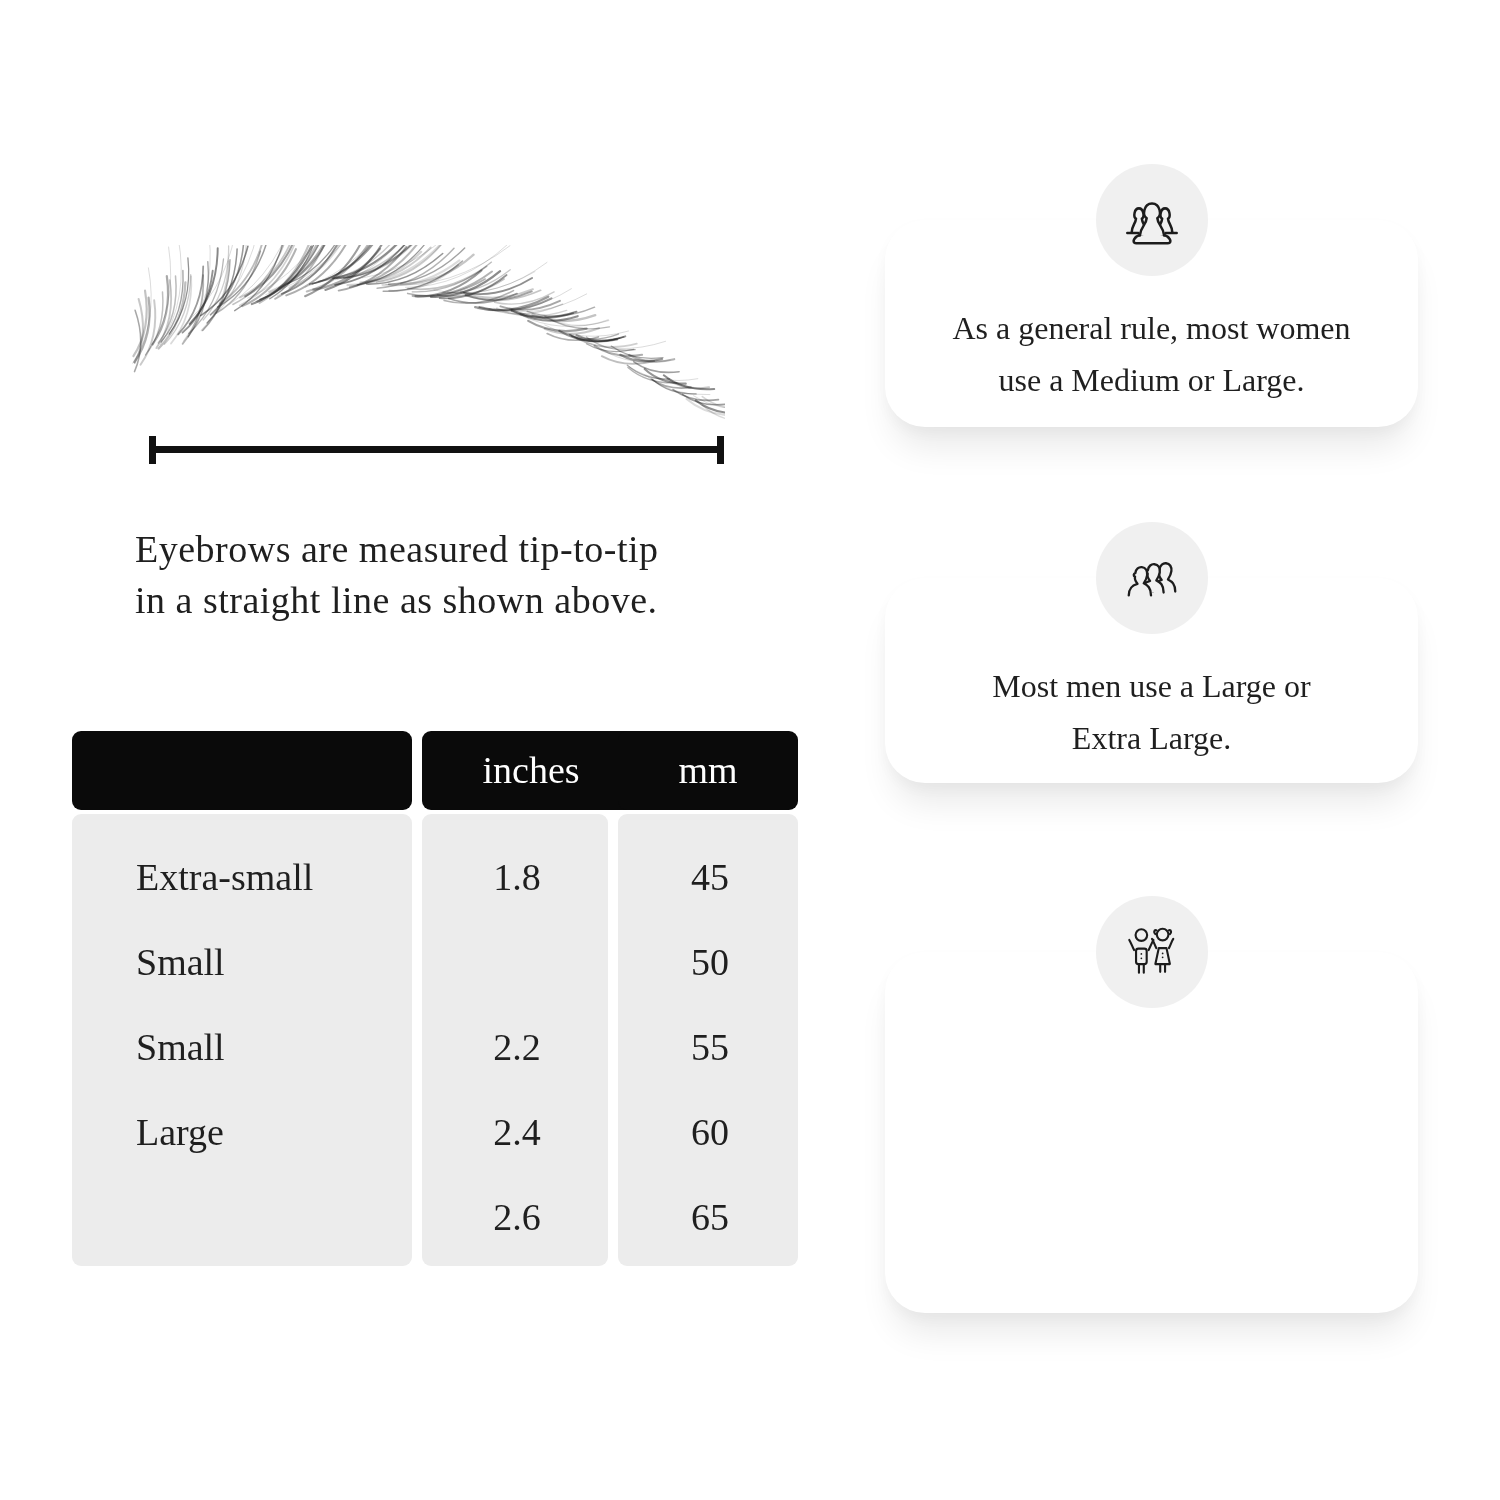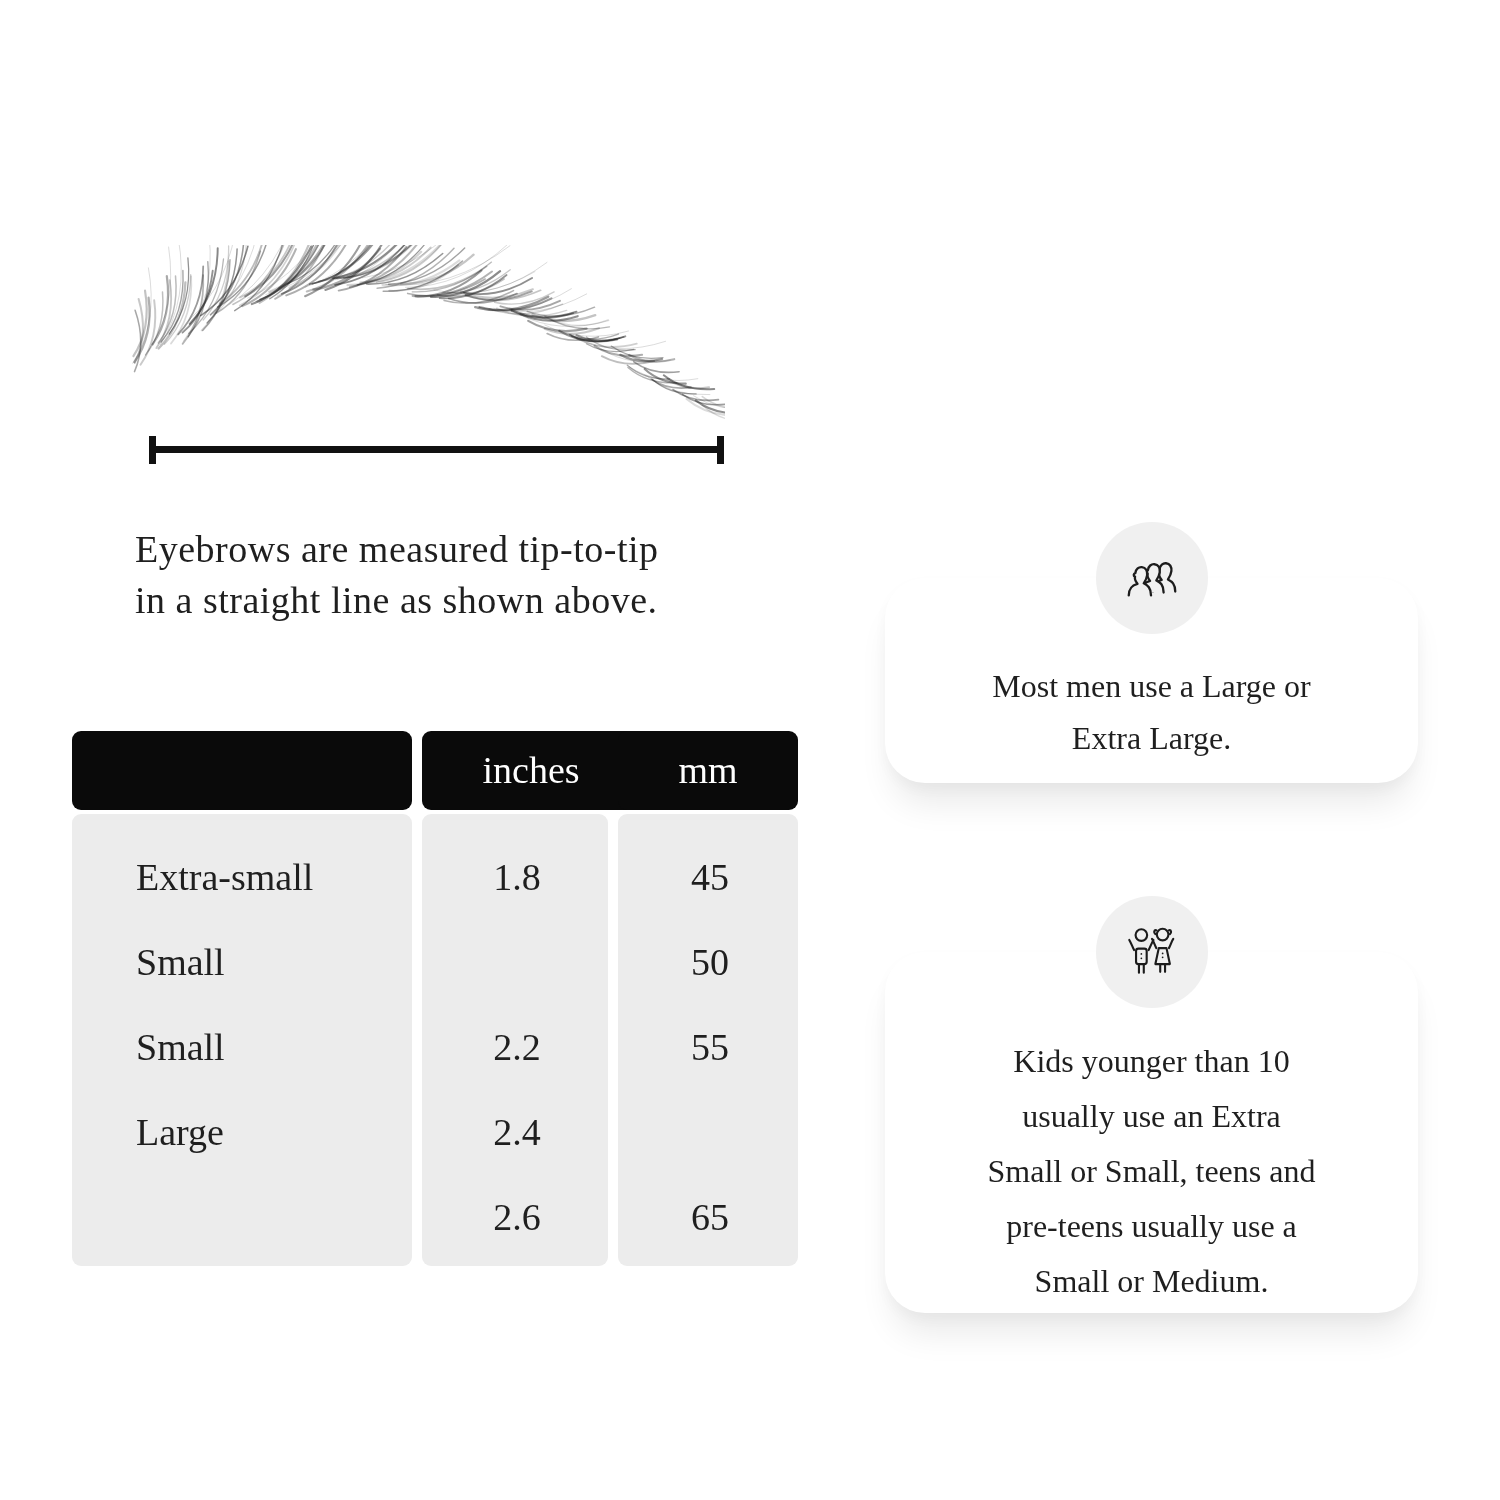--- a/index.html
+++ b/index.html
@@ -238,27 +238,44 @@
       <div class="v3">50</div>
     </div>
     <div class="trow" style="top:274px">
       <div class="lab">Small</div>
       <div class="v2">2.2</div>
       <div class="v3">55</div>
     </div>
     <div class="trow" style="top:359px">
       <div class="lab">Large</div>
       <div class="v2">2.4</div>
+      <div class="v3">60</div>
     </div>
     <div class="trow" style="top:444px">
       <div class="v2">2.6</div>
       <div class="v3">65</div>
     </div>
   </div>
 
+  <div class="card card1">
+    <div class="icon-circle">
+      <svg class="ico" width="62" height="56" viewBox="0 0 64 56" stroke-width="2.6">
+        <path d="M 11 41 C 11 34 15 32 15.5 26.5 C 12.5 25 13.5 16 18.5 16 C 23.5 16 24.5 25 21.5 26.5 C 22 32 26 34 26 41"></path>
+        <path d="M 53 41 C 53 34 49 32 48.5 26.5 C 51.5 25 50.5 16 45.5 16 C 40.5 16 39.5 25 42.5 26.5 C 42 32 38 34 38 41"></path>
+        <path d="M 6.5 41.5 L 18 41.5"></path>
+        <path d="M 46 41.5 L 57.5 41.5"></path>
+        <path d="M 15.5 52 C 13 52 12.5 50 13.5 48 C 16 43.5 23 41.5 32 41.5 C 41 41.5 48 43.5 50.5 48 C 51.5 50 51 52 48.5 52 Z" fill="#f0f0f0"></path>
+        <path d="M 19.5 44 C 20 35 26 33.5 26.5 26 C 22 24 23 11 32 11 C 41 11 42 24 37.5 26 C 38 33.5 44 35 44.5 44" fill="#f0f0f0"></path>
+      </svg>
+    </div>
+    <div class="card-text">
+      <div>As a general rule, most women</div>
+      <div>use a Medium or Large.</div>
+    </div>
+  </div>
 
   <div class="card card2">
     <div class="icon-circle">
       <svg class="ico" width="62" height="56" viewBox="0 0 64 56" stroke-width="2.4">
         <g transform="translate(33,12)">
           <path d="M 0 30 C 0 22 4 19.5 9 18 C 6.5 15 6 12.5 6.5 10.5 C 4.5 10 4.8 7.5 6.8 7 C 7.2 2.5 10.5 0.5 13.5 0.8 C 17.5 1.2 19.5 4.5 19 9 C 18.6 12.5 17.5 14.5 15.5 17.5 C 19.5 19.5 23 22 23 30"></path>
         </g>
         <g transform="translate(21,13)">
           <path d="M 0 30 C 0 22 4 19.5 9 18 C 6.5 15 6 12.5 6.5 10.5 C 4.5 10 4.8 7.5 6.8 7 C 7.2 2.5 10.5 0.5 13.5 0.8 C 17.5 1.2 19.5 4.5 19 9 C 18.6 12.5 17.5 14.5 15.5 17.5 C 19.5 19.5 23 22 23 30" fill="#f0f0f0"></path>
         </g>
@@ -291,22 +308,15 @@
         <path d="M 49.5 7.5 C 52 7 52.5 10 50.5 11.5"></path>
         <path d="M 36.5 26 C 34.5 22.5 34 19.5 32 16.5"></path>
         <path d="M 49.5 26 C 51.5 22.5 52 19.5 54 16.5"></path>
         <path d="M 39 26 L 47 26 L 50.5 42.5 L 35.5 42.5 Z"></path>
         <circle cx="43" cy="31.5" r="0.9" fill="#1c1c1c" stroke="none"></circle>
         <circle cx="43" cy="35.5" r="0.9" fill="#1c1c1c" stroke="none"></circle>
         <path d="M 40.5 42.5 L 40.5 50.5"></path>
         <path d="M 45.5 42.5 L 45.5 50.5"></path>
       </svg>
     </div>
-    <div class="card-text">
-      <div>Kids younger than 10</div>
-      <div>usually use an Extra</div>
-      <div>Small or Small, teens and</div>
-      <div>pre-teens usually use a</div>
-      <div>Small or Medium.</div>
-    </div>
   </div>
 
 </div>
 
 </body></html>

